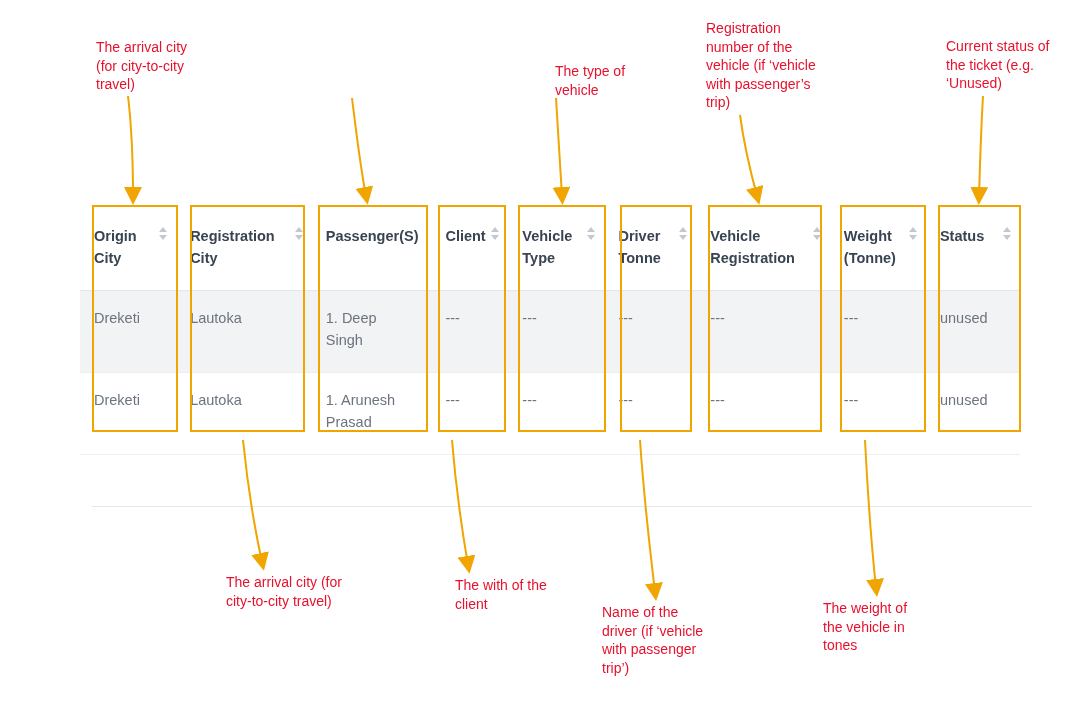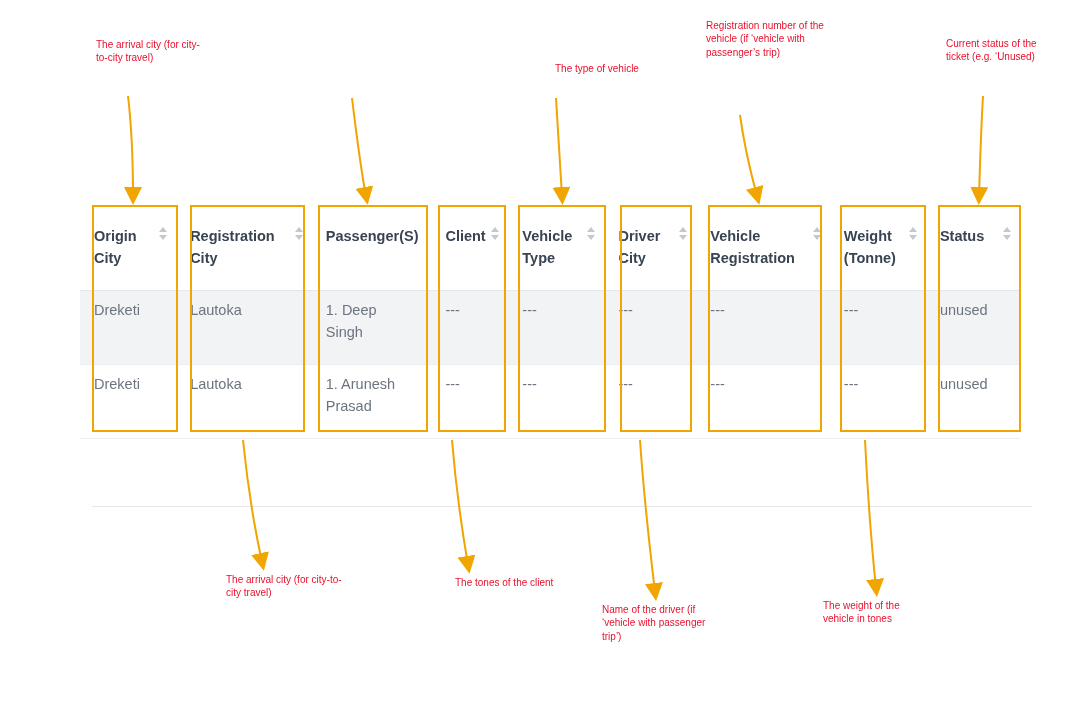--- a/index.html
+++ b/index.html
@@ -42,21 +42,21 @@
     padding: 20px 14px 20px 14px;
     border-bottom: 1px solid #e3e6ea;
     position: relative;
     line-height: 1.55;
   }
   table.data-table td {
     text-align: left;
     vertical-align: top;
     font-size: 14.5px;
     color: #6b7480;
-    padding: 8px 14px 20px 14px;
+    padding: 16px 14px 20px 14px;
     border-bottom: 1px solid #eceef1;
     line-height: 1.55;
   }
   tr.row-alt td {
     background: #f2f3f4;
   }
   .sort-ic {
     position: absolute;
     right: 8px;
     top: 22px;
@@ -91,21 +91,21 @@
     position: absolute;
     border: 2px solid #f0a500;
     box-sizing: border-box;
     pointer-events: none;
   }
 
   
   .note {
     position: absolute;
     color: #e8112d;
-    font-size: 10px;
+    font-size: 14px;
     line-height: 1.33;
     white-space: pre-line;
   }
 
   svg#arrows {
     position: absolute;
     left: 0; top: 0;
     width: 1080px;
     height: 706px;
     pointer-events: none;
@@ -156,21 +156,21 @@
               </span>
           </th>
           <th>
             <span>Vehicle Type</span>
             <span class="sort-ic">
                 <i class="up"></i>
                 <i class="dn"></i>
               </span>
           </th>
           <th>
-            <span>Driver City</span>
+            <span>Driver Tonne</span>
             <span class="sort-ic">
                 <i class="up"></i>
                 <i class="dn"></i>
               </span>
           </th>
           <th>
             <span>Vehicle Registration</span>
             <span class="sort-ic">
                 <i class="up"></i>
                 <i class="dn"></i>
@@ -249,17 +249,17 @@
     <path d="M640,440 C644,500 650,550 655,592" fill="none" stroke="#f0a500" stroke-width="2" marker-end="url(#ah)"></path>
     <path d="M865,440 C868,500 872,550 876,588" fill="none" stroke="#f0a500" stroke-width="2" marker-end="url(#ah)"></path>
   </svg>
 
   <div class="note" style="left:96px; top:38px; width:110px;">The arrival city (for city-to-city travel)</div>
   <div class="note" style="left:530px; top:62px; width:95px;margin-left:25px;">The type of vehicle</div>
   <div class="note" style="left:706px; top:19px; width:120px;">Registration number of the vehicle (if ‘vehicle with passenger’s trip)</div>
   <div class="note" style="left:946px; top:37px; width:110px;">Current status of the ticket (e.g. ‘Unused)</div>
 
   <div class="note" style="left:226px; top:573px; width:120px;">The arrival city (for city-to-city travel)</div>
-  <div class="note" style="left:455px; top:576px; width:110px;">The tones of the client</div>
+  <div class="note" style="left:455px; top:576px; width:110px;">The with of the client</div>
   <div class="note" style="left:602px; top:603px; width:105px;">Name of the driver (if ‘vehicle with passenger trip’)</div>
   <div class="note" style="left:823px; top:599px; width:100px;">The weight of the vehicle in tones</div>
 
 </div>
 
 </body></html>

